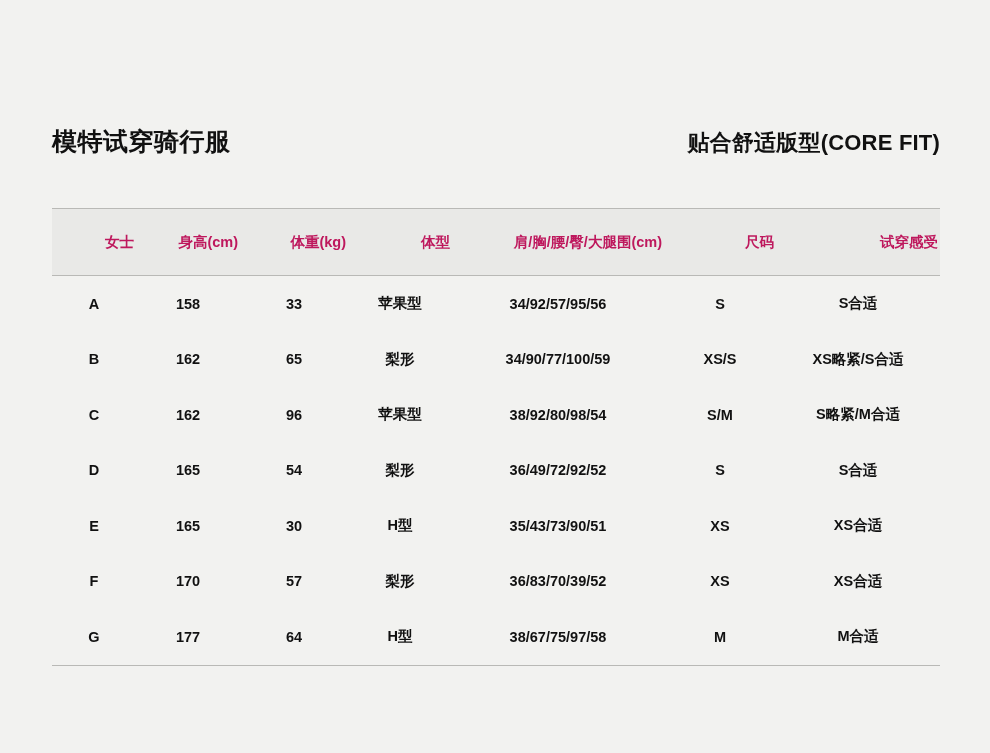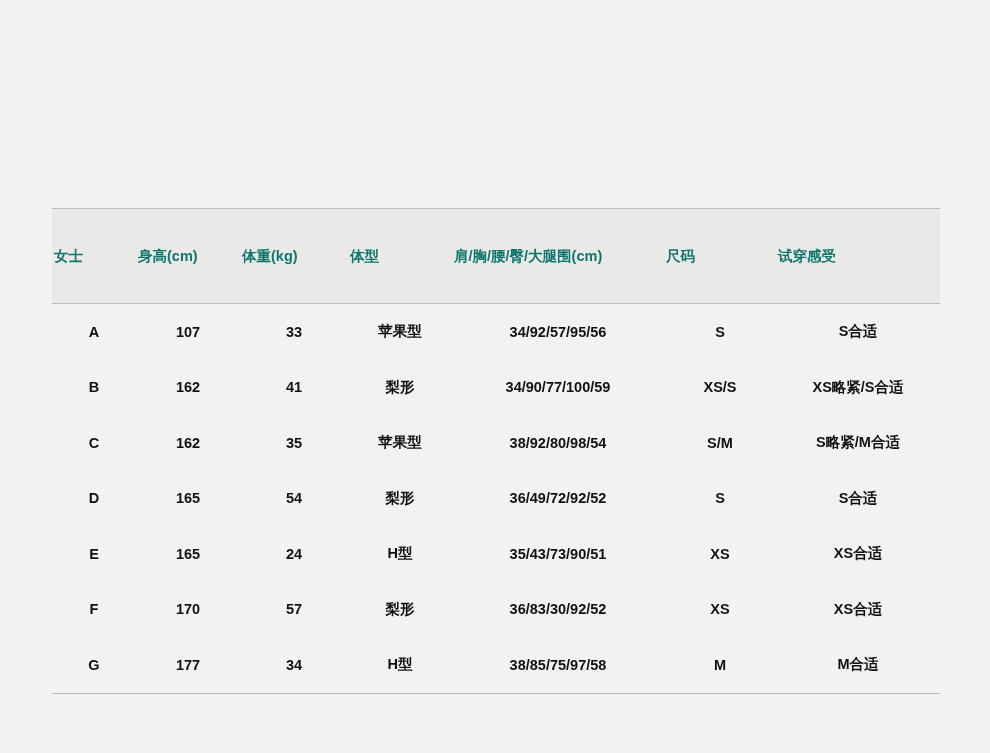--- a/index.html
+++ b/index.html
@@ -54,27 +54,27 @@
     width: 888px;
     border-collapse: collapse;
     table-layout: fixed;
   }
   table.size-table thead tr {
     background: #e9e9e7;
   }
   table.size-table thead th {
     font-size: 14.5px;
     font-weight: bold;
-    color: #0f766e;
+    color: #be185d;
     height: 62px;
-    text-align: left;
+    text-align: right;
     vertical-align: middle;
     border-top: 1px solid #b9b9b6;
     border-bottom: 1px solid #b9b9b6;
-    padding: 16px 2px;
+    padding: 2px 2px;
   }
   table.size-table tbody td {
     font-size: 14.5px;
     font-weight: bold;
     color: #111111;
     height: 55.5px;
     text-align: center;
     vertical-align: middle;
     padding: 0 2px;
     background: #f2f2f0;
@@ -89,20 +89,24 @@
   col.c3 { width: 104px; }
   col.c4 { width: 212px; }
   col.c5 { width: 112px; }
   col.c6 { width: 164px; }
 </style>
 </head>
 <body>
 
 <div class="page">
 
+  <div class="header">
+    <div class="title">模特试穿骑行服</div>
+    <div class="subtitle">贴合舒适版型(CORE FIT)</div>
+  </div>
 
   <div class="table-wrap">
     <table class="size-table">
       <colgroup>
         <col class="c0">
           <col class="c1">
           <col class="c2">
           <col class="c3">
           <col class="c4">
           <col class="c5">
@@ -115,78 +119,78 @@
           <th>体重(kg)</th>
           <th>体型</th>
           <th>肩/胸/腰/臀/大腿围(cm)</th>
           <th>尺码</th>
           <th>试穿感受</th>
         </tr>
       </thead>
       <tbody>
         <tr>
           <td>A</td>
-          <td>107</td>
+          <td>158</td>
           <td>33</td>
           <td>苹果型</td>
           <td>34/92/57/95/56</td>
           <td>S</td>
           <td>S合适</td>
         </tr>
         <tr>
           <td>B</td>
           <td>162</td>
-          <td>41</td>
+          <td>65</td>
           <td>梨形</td>
           <td>34/90/77/100/59</td>
           <td>XS/S</td>
           <td>XS略紧/S合适</td>
         </tr>
         <tr>
           <td>C</td>
           <td>162</td>
-          <td>35</td>
+          <td>96</td>
           <td>苹果型</td>
           <td>38/92/80/98/54</td>
           <td>S/M</td>
           <td>S略紧/M合适</td>
         </tr>
         <tr>
           <td>D</td>
           <td>165</td>
           <td>54</td>
           <td>梨形</td>
           <td>36/49/72/92/52</td>
           <td>S</td>
           <td>S合适</td>
         </tr>
         <tr>
           <td>E</td>
           <td>165</td>
-          <td>24</td>
+          <td>30</td>
           <td>H型</td>
           <td>35/43/73/90/51</td>
           <td>XS</td>
           <td>XS合适</td>
         </tr>
         <tr>
           <td>F</td>
           <td>170</td>
           <td>57</td>
           <td>梨形</td>
-          <td>36/83/30/92/52</td>
+          <td>36/83/70/39/52</td>
           <td>XS</td>
           <td>XS合适</td>
         </tr>
         <tr>
           <td>G</td>
           <td>177</td>
-          <td>34</td>
+          <td>64</td>
           <td>H型</td>
-          <td>38/85/75/97/58</td>
+          <td>38/67/75/97/58</td>
           <td>M</td>
           <td>M合适</td>
         </tr>
       </tbody>
     </table>
   </div>
 
 </div>
 
 </body></html>

